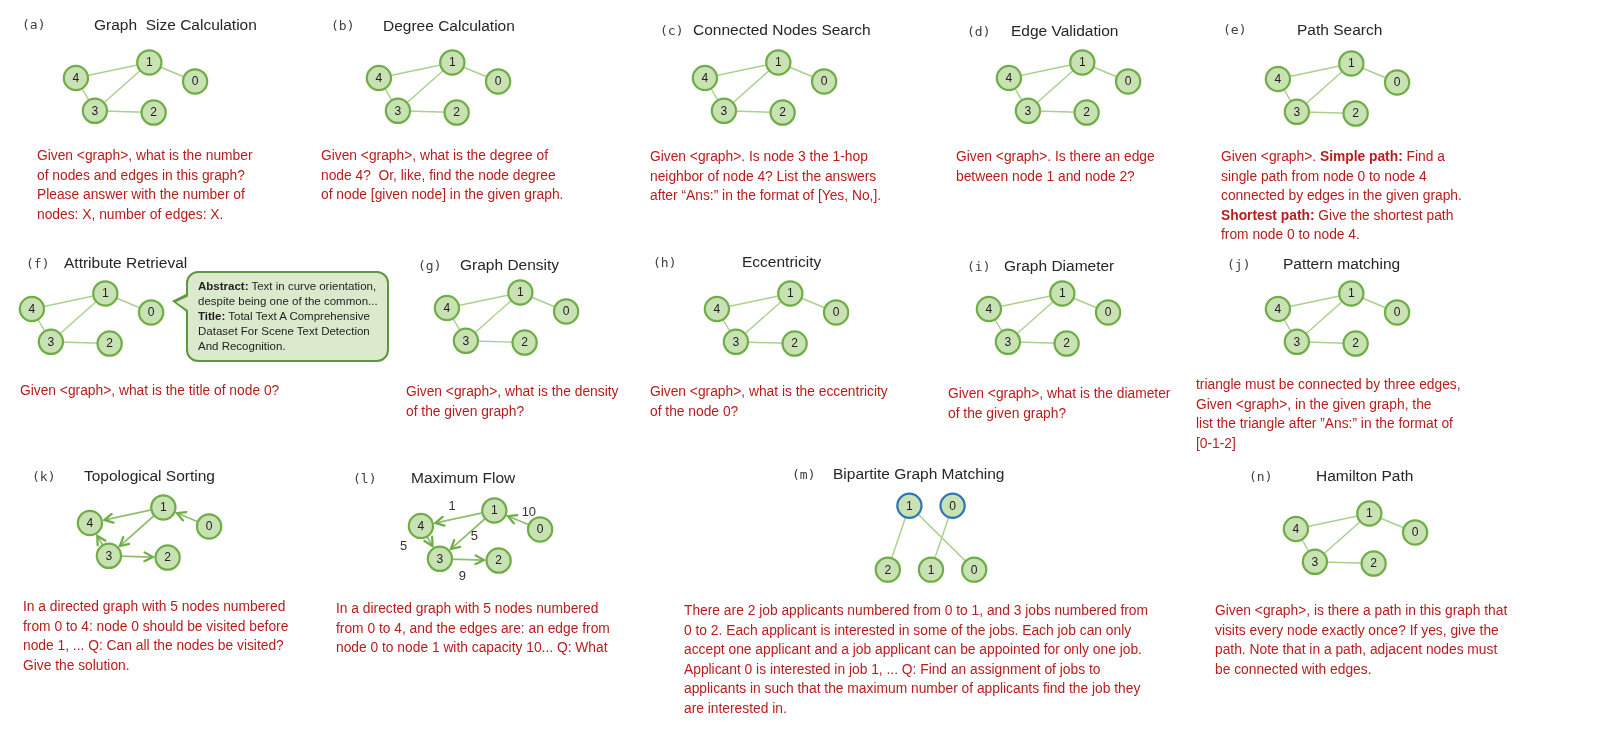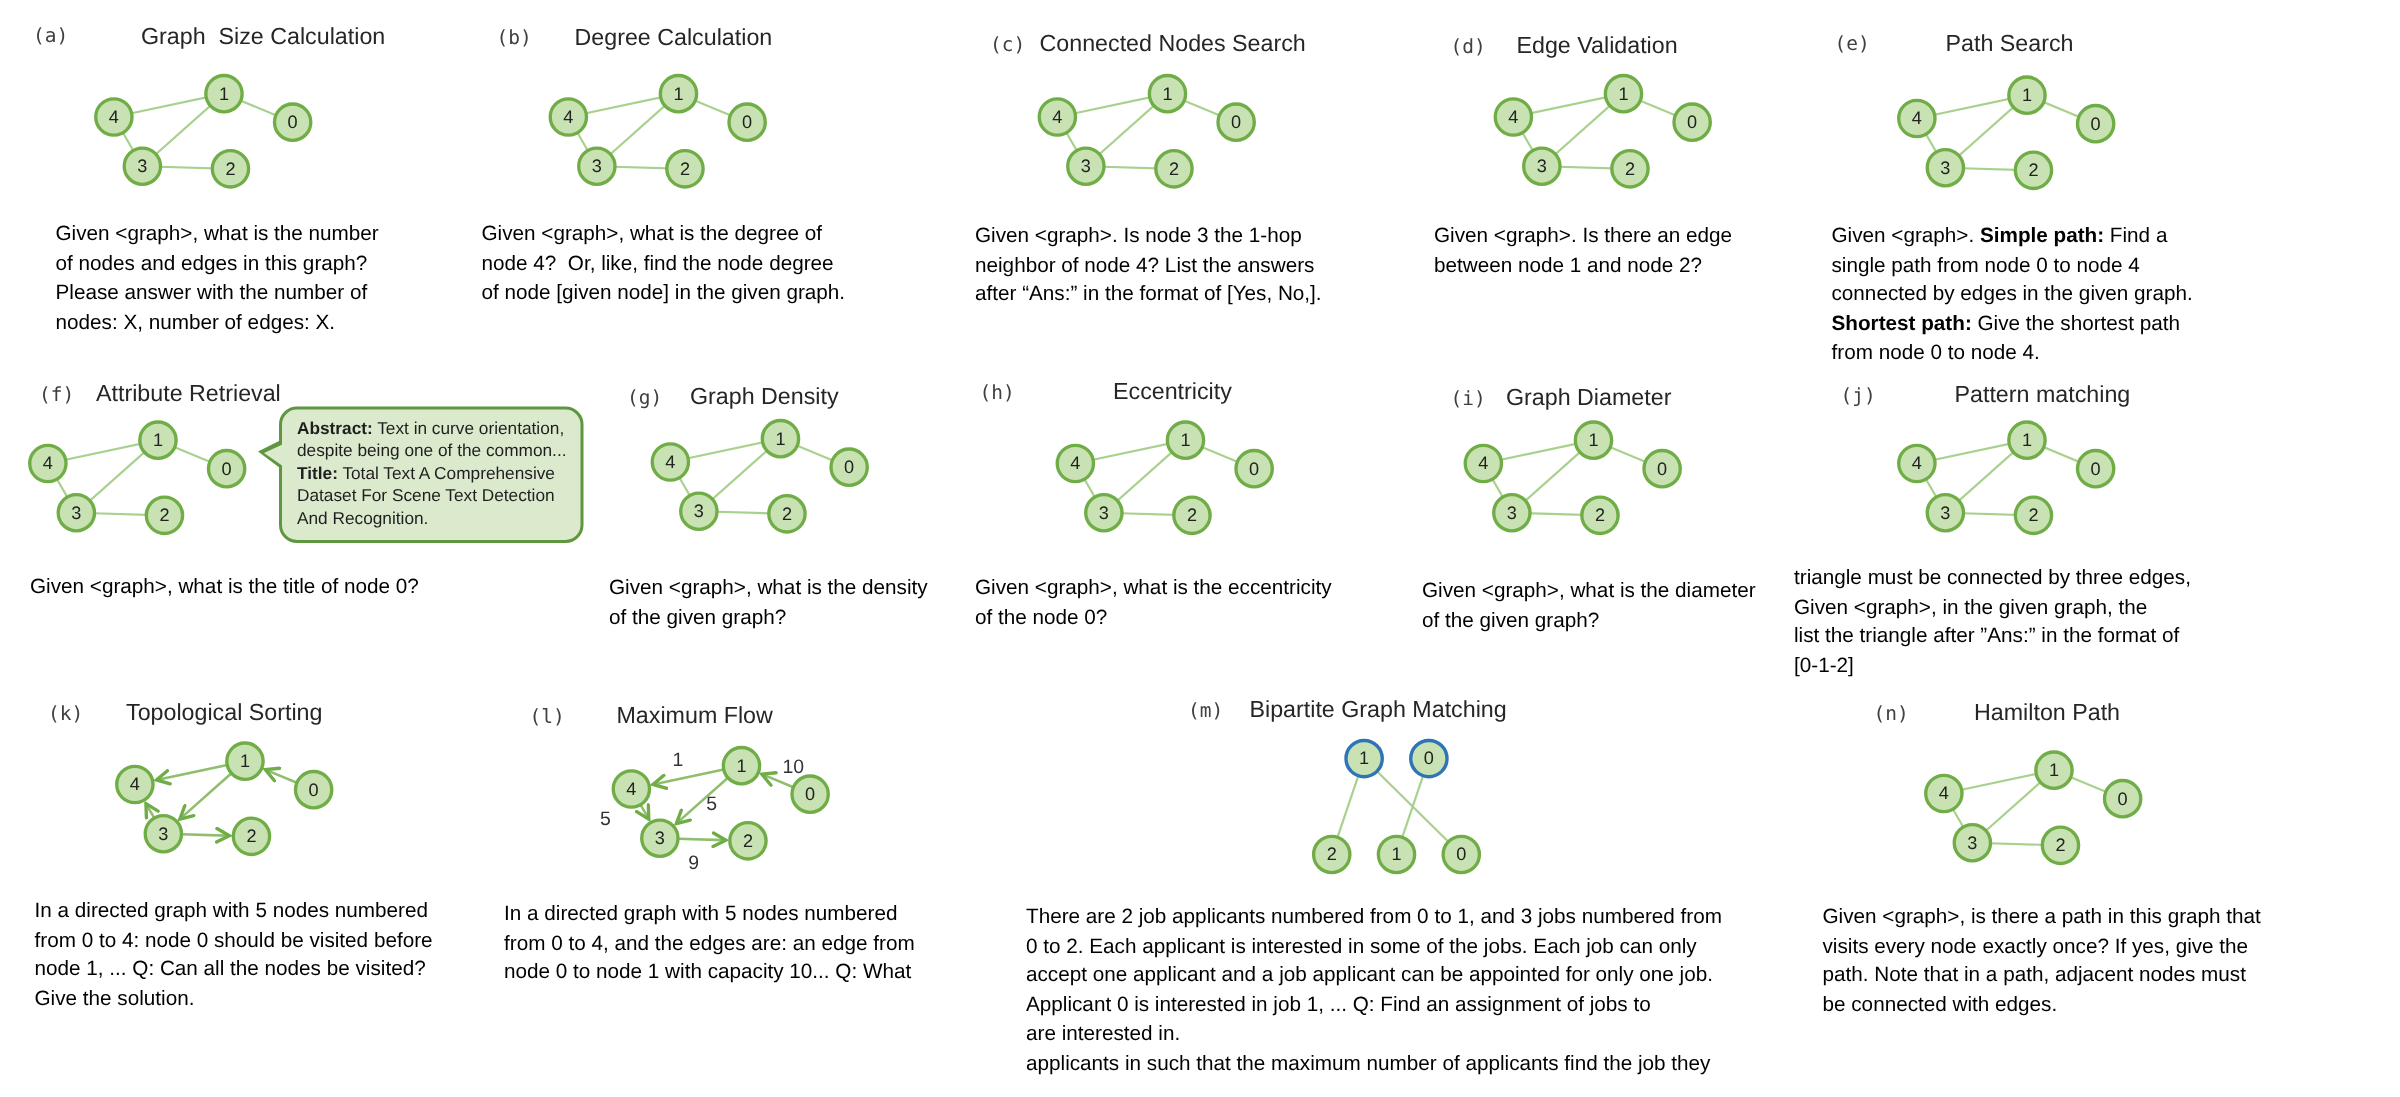--- a/index.html
+++ b/index.html
@@ -1,21 +1,21 @@
 <!DOCTYPE html>
 <html><head>
 <meta charset="utf-8">
 <style>
   html,body{margin:0;padding:0;background:#fff}
   #canvas{position:relative;width:1600px;height:731px;background:#ffffff;
           font-family:"Liberation Sans",sans-serif;overflow:hidden}
   .plabel{position:absolute;font-family:"DejaVu Sans Mono",monospace;font-size:13px;
           color:#404040;white-space:pre}
   .ptitle{position:absolute;font-size:15.5px;color:#262626;white-space:pre}
-  .pdesc{position:absolute;color:#000000;font-size:13.8px;line-height:19.6px}
+  .pdesc{position:absolute;color:#b91c1c;font-size:13.8px;line-height:19.6px}
   .dline{white-space:pre}
   b{font-weight:bold}
   .pgraph{position:absolute}
   .pgraph text{font-family:"Liberation Sans",sans-serif}
   .bubble{position:absolute;width:max-content;background:#dbe9cd;border:2px solid #5f9640;
           border-radius:12px;padding:6px 9px 6px 10px;font-size:11.5px;line-height:14.9px;color:#1f1f1f}
   .bline{white-space:pre}
   .tail-border{position:absolute;left:-16px;top:20px;width:0;height:0;
           border-top:8px solid transparent;border-bottom:12px solid transparent;
           border-right:16px solid #5f9640}
@@ -243,21 +243,21 @@
       <circle cx="52" cy="76" r="14" fill="#c9e2b4" stroke="#70ad47" stroke-width="2.6"></circle>
       <text x="52" y="80.5" font-size="14" fill="#222222" text-anchor="middle">3</text>
       <circle cx="120" cy="78" r="14" fill="#c9e2b4" stroke="#70ad47" stroke-width="2.6"></circle>
       <text x="120" y="82.5" font-size="14" fill="#222222" text-anchor="middle">2</text>
     </svg>
     <div class="pdesc" style="left: 948px; top: 384px;">
       <div class="dline">Given &lt;graph&gt;, what is the diameter</div>
       <div class="dline">of the given graph?</div>
     </div>
     <span class="plabel" style="left: 1227px; top: 257px;">(j)</span>
-    <span class="ptitle" style="left: 1283px; top: 255px; margin-left: 20px;">Pattern matching</span>
+    <span class="ptitle" style="left: 1283px; top: 255px;">Pattern matching</span>
     <svg viewBox="0 0 220 120" width="190" height="104" class="pgraph" style="left: 1252px; top: 276px;">
       <line x1="30" y1="38" x2="115" y2="20" stroke="#a9d18e" stroke-width="1.7"></line>
       <line x1="115" y1="20" x2="168" y2="42" stroke="#a9d18e" stroke-width="1.7"></line>
       <line x1="30" y1="38" x2="52" y2="76" stroke="#a9d18e" stroke-width="1.7"></line>
       <line x1="52" y1="76" x2="115" y2="20" stroke="#a9d18e" stroke-width="1.7"></line>
       <line x1="52" y1="76" x2="120" y2="78" stroke="#a9d18e" stroke-width="1.7"></line>
       <circle cx="30" cy="38" r="14" fill="#c9e2b4" stroke="#70ad47" stroke-width="2.6"></circle>
       <text x="30" y="42.5" font-size="14" fill="#222222" text-anchor="middle">4</text>
       <circle cx="115" cy="20" r="14" fill="#c9e2b4" stroke="#70ad47" stroke-width="2.6"></circle>
       <text x="115" y="24.5" font-size="14" fill="#222222" text-anchor="middle">1</text>
@@ -353,22 +353,22 @@
       <circle cx="110" cy="92" r="14" fill="#c9e2b4" stroke="#70ad47" stroke-width="2.6"></circle>
       <text x="110" y="96.5" font-size="14" fill="#222222" text-anchor="middle">1</text>
       <circle cx="160" cy="92" r="14" fill="#c9e2b4" stroke="#70ad47" stroke-width="2.6"></circle>
       <text x="160" y="96.5" font-size="14" fill="#222222" text-anchor="middle">0</text>
     </svg>
     <div class="pdesc" style="left: 684px; top: 601px;">
       <div class="dline">There are 2 job applicants numbered from 0 to 1, and 3 jobs numbered from</div>
       <div class="dline">0 to 2. Each applicant is interested in some of the jobs. Each job can only</div>
       <div class="dline">accept one applicant and a job applicant can be appointed for only one job.</div>
       <div class="dline">Applicant 0 is interested in job 1, ... Q: Find an assignment of jobs to</div>
+      <div class="dline">applicants in such that the maximum number of applicants find the job they</div>
       <div class="dline">are interested in.</div>
-      <div class="dline">applicants in such that the maximum number of applicants find the job they</div>
     </div>
     <span class="plabel" style="left: 1249px; top: 469px;">(n)</span>
     <span class="ptitle" style="left: 1316px; top: 467px;">Hamilton Path</span>
     <svg viewBox="0 0 220 120" width="190" height="104" class="pgraph" style="left: 1270px; top: 496px;">
       <line x1="30" y1="38" x2="115" y2="20" stroke="#a9d18e" stroke-width="1.7"></line>
       <line x1="115" y1="20" x2="168" y2="42" stroke="#a9d18e" stroke-width="1.7"></line>
       <line x1="30" y1="38" x2="52" y2="76" stroke="#a9d18e" stroke-width="1.7"></line>
       <line x1="52" y1="76" x2="115" y2="20" stroke="#a9d18e" stroke-width="1.7"></line>
       <line x1="52" y1="76" x2="120" y2="78" stroke="#a9d18e" stroke-width="1.7"></line>
       <circle cx="30" cy="38" r="14" fill="#c9e2b4" stroke="#70ad47" stroke-width="2.6"></circle>

